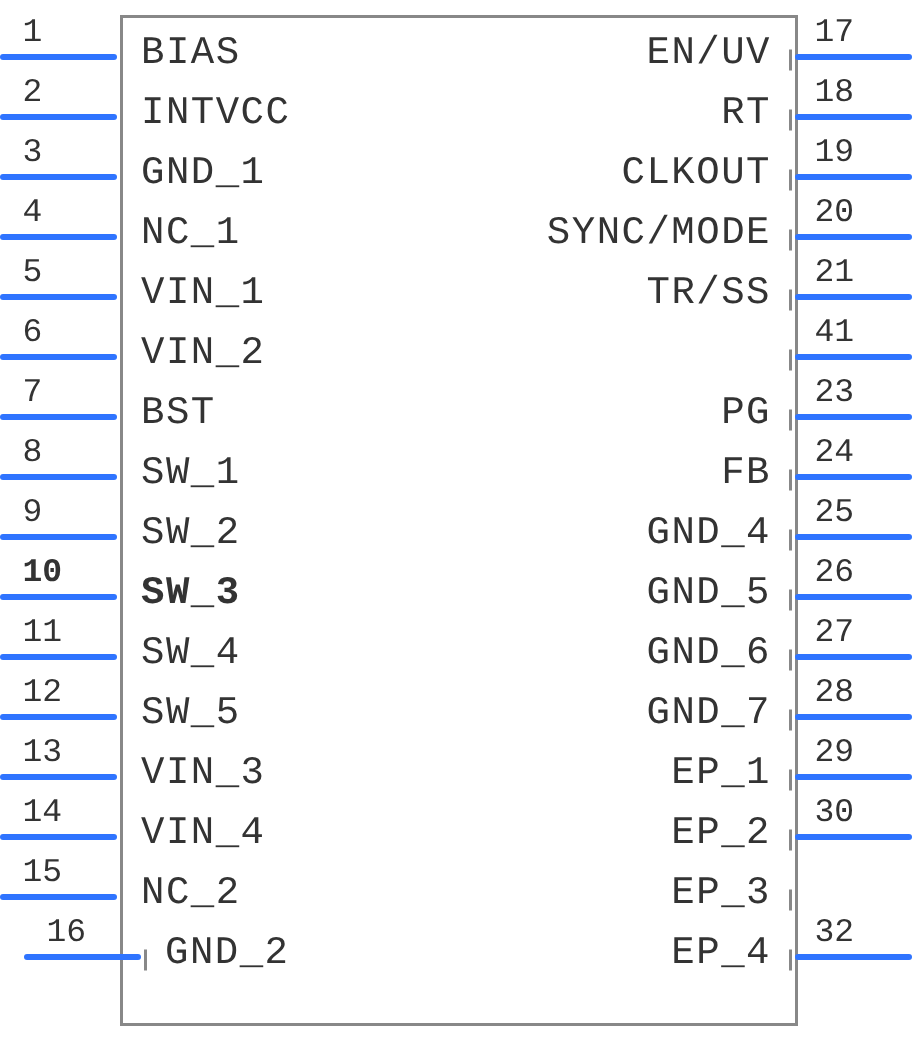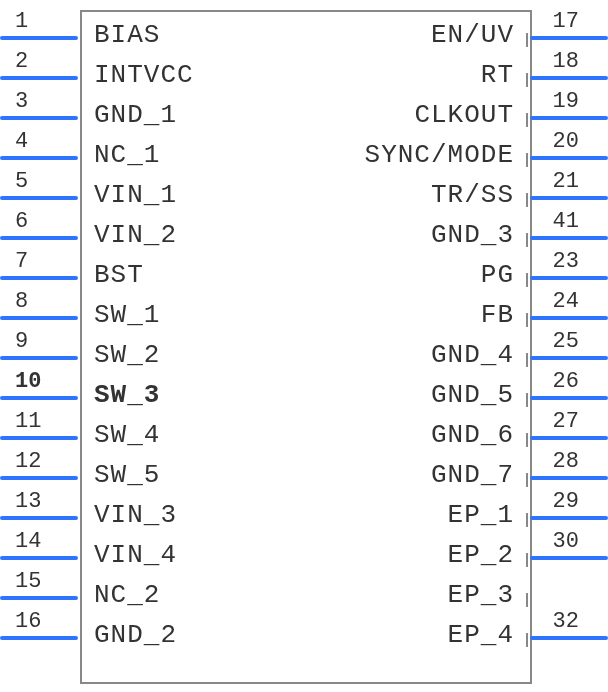--- a/index.html
+++ b/index.html
@@ -45,21 +45,21 @@
   .pin-left .lead { left: 0; }
   .pin-right .lead { right: 0; left: auto; }
   .num {
     position: absolute;
     bottom: 16px;
     font-size: 22px;
     color: #333;
     white-space: nowrap;
   }
   .pin-left .num { left: 15px; text-align: left; width: 50px; }
-  .pin-right .num { right: 29px; text-align: right; width: 50px; margin-top: 44px; }
+  .pin-right .num { right: 15px; text-align: left; width: 50px; margin-top: 44px; }
   .wire {
     position: absolute;
     bottom: 10px;
     height: 4px;
     background: #2f74ff;
     border-radius: 2px;
   }
   .pin-left .wire { left: 0; width: 78px; }
   .pin-right .wire { right: 0; width: 78px; }
   .tick {
@@ -199,21 +199,21 @@
         <div class="label">VIN_4</div>
       </div>
       <div class="pin pin-left" style="top: 570px; padding-left: 20px;">
         <div class="lead">
           <div class="num">15</div>
           <div class="wire"></div>
         </div>
         <div class="tick"></div>
         <div class="label">NC_2</div>
       </div>
-      <div class="pin pin-left" style="top: 610px;">
+      <div class="pin pin-left" style="top: 610px; margin-left: 16px;">
         <div class="lead">
           <div class="num">16</div>
           <div class="wire"></div>
         </div>
         <div class="tick"></div>
         <div class="label">GND_2</div>
       </div>
     </div>
   <div id="pins-right">
       <div class="pin pin-right" style="top: 10px;">
@@ -255,21 +255,20 @@
         </div>
         <div class="tick"></div>
         <div class="label">TR/SS</div>
       </div>
       <div class="pin pin-right" style="top: 210px;">
         <div class="lead">
           <div class="num">41</div>
           <div class="wire"></div>
         </div>
         <div class="tick"></div>
-        <div class="label">GND_3</div>
       </div>
       <div class="pin pin-right" style="top: 250px;">
         <div class="lead">
           <div class="num">23</div>
           <div class="wire"></div>
         </div>
         <div class="tick"></div>
         <div class="label">PG</div>
       </div>
       <div class="pin pin-right" style="top: 290px;">

